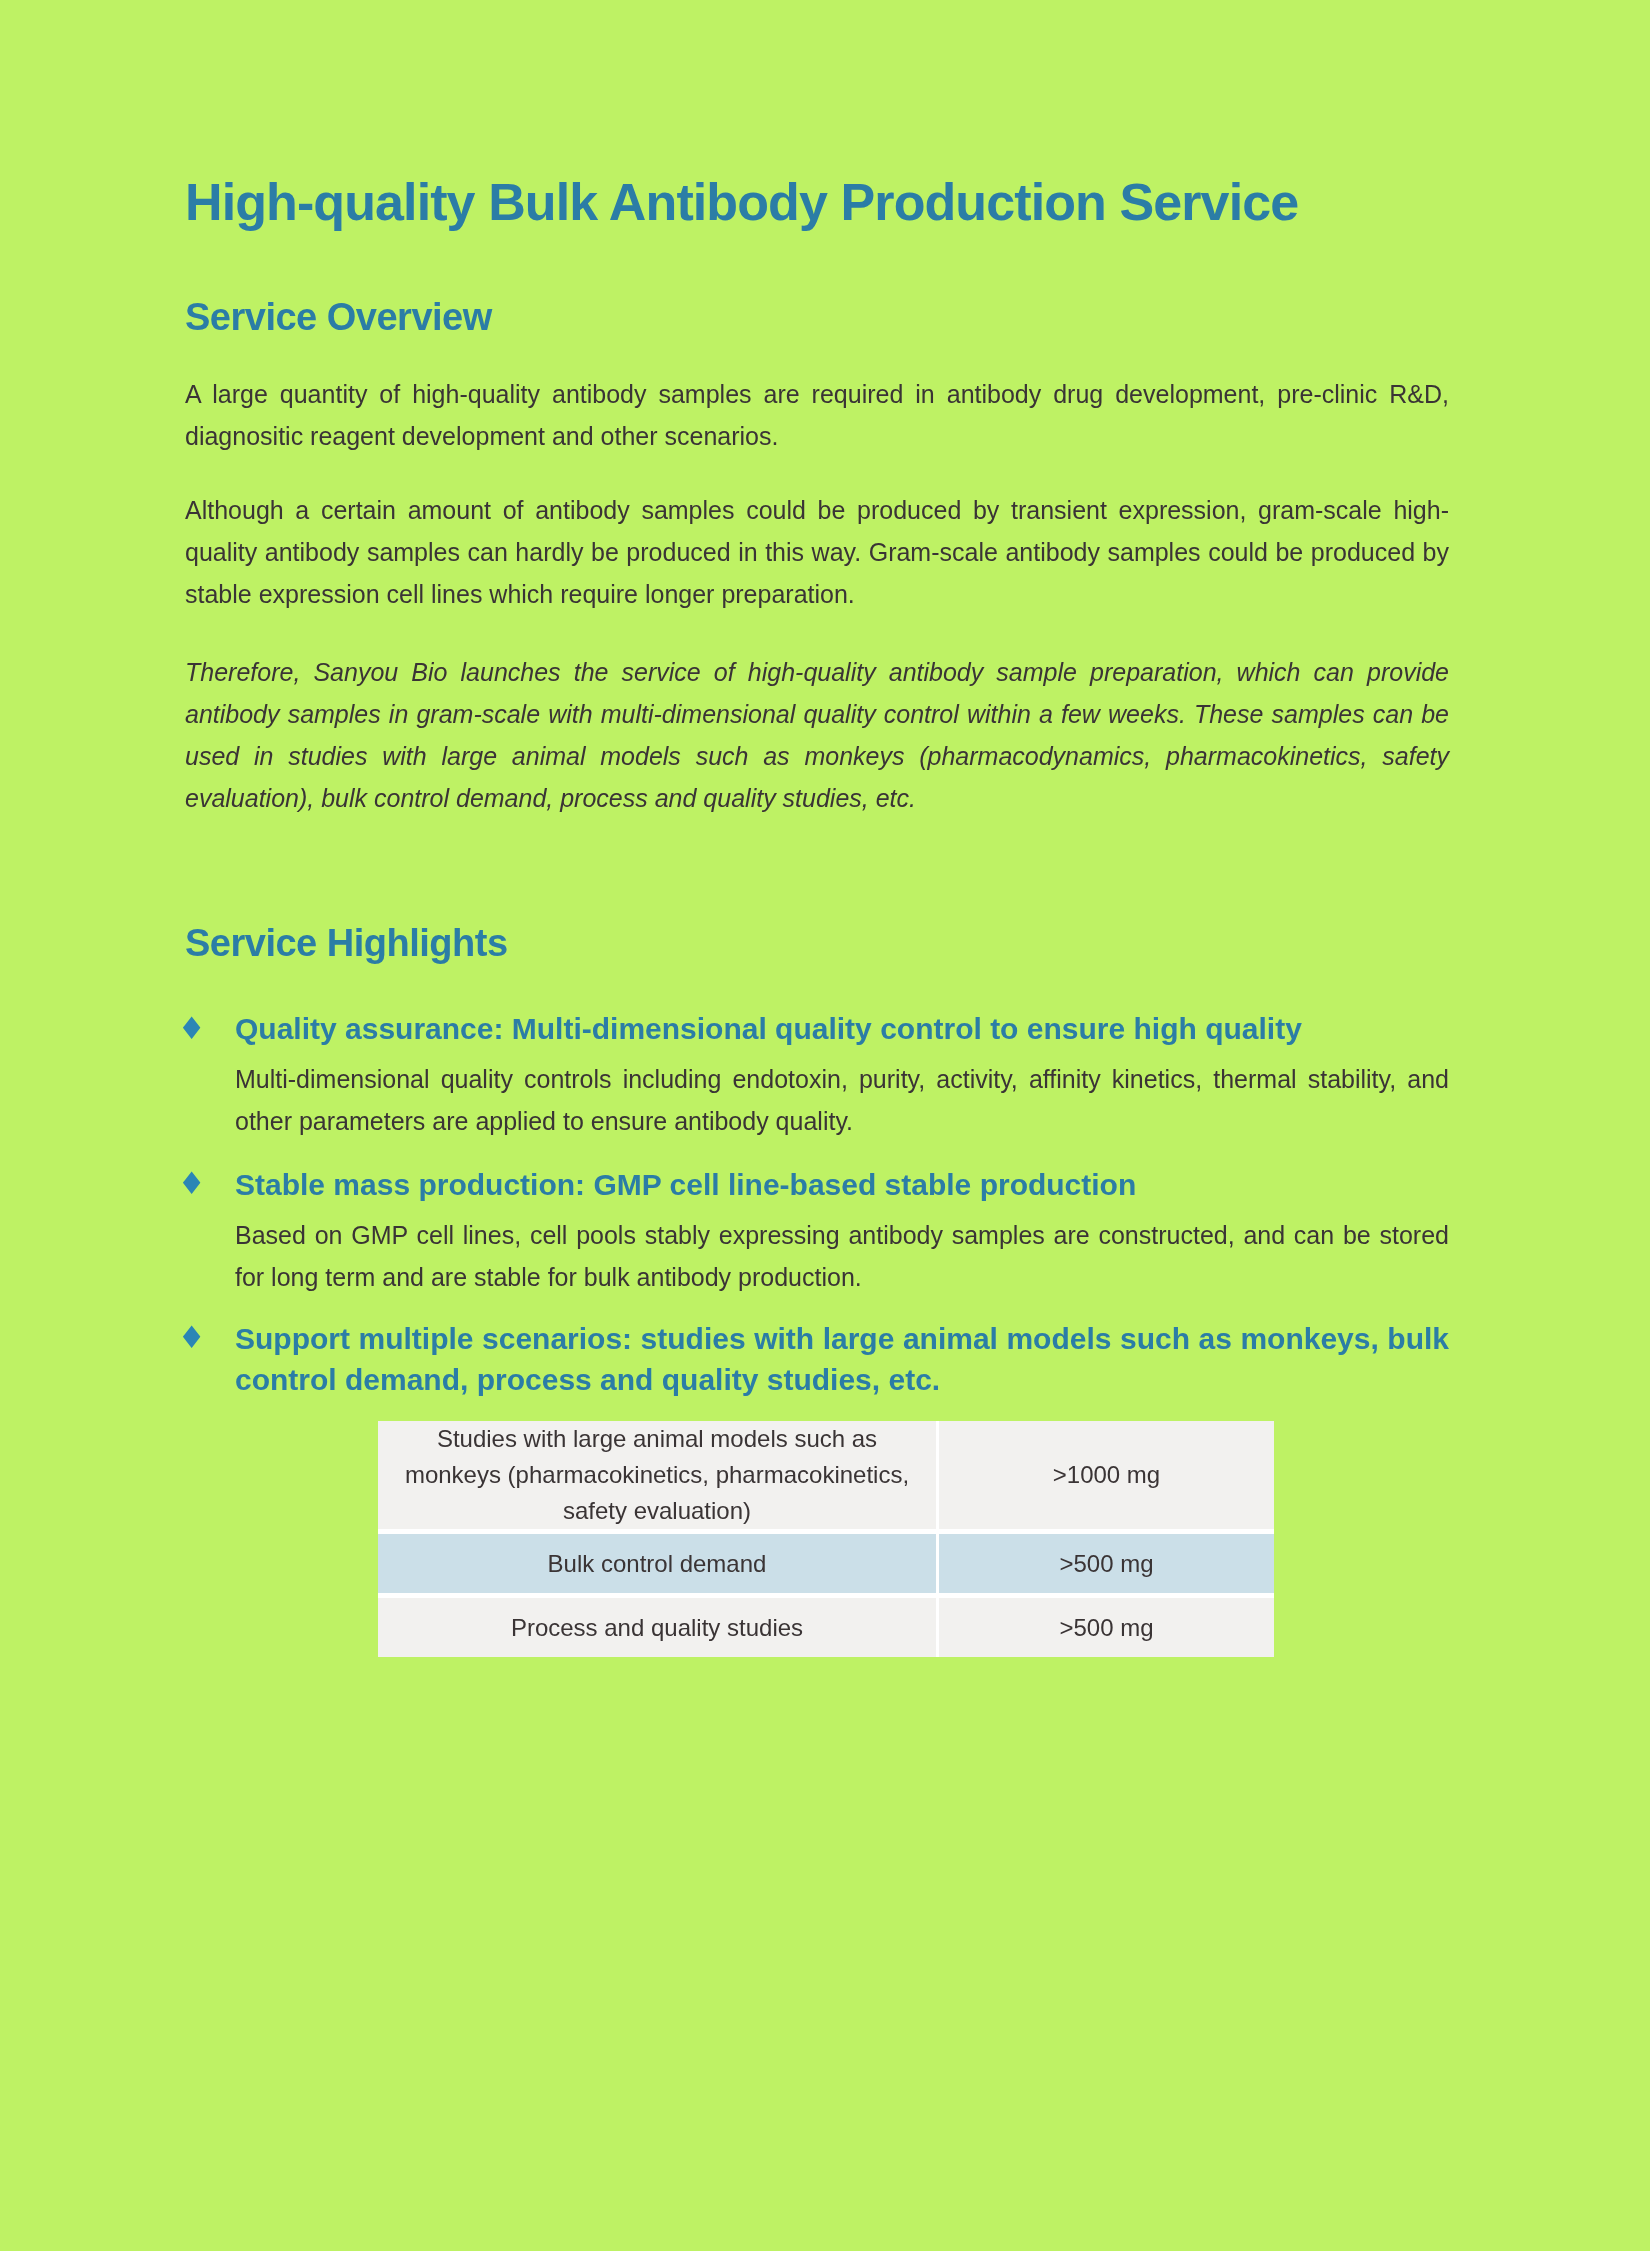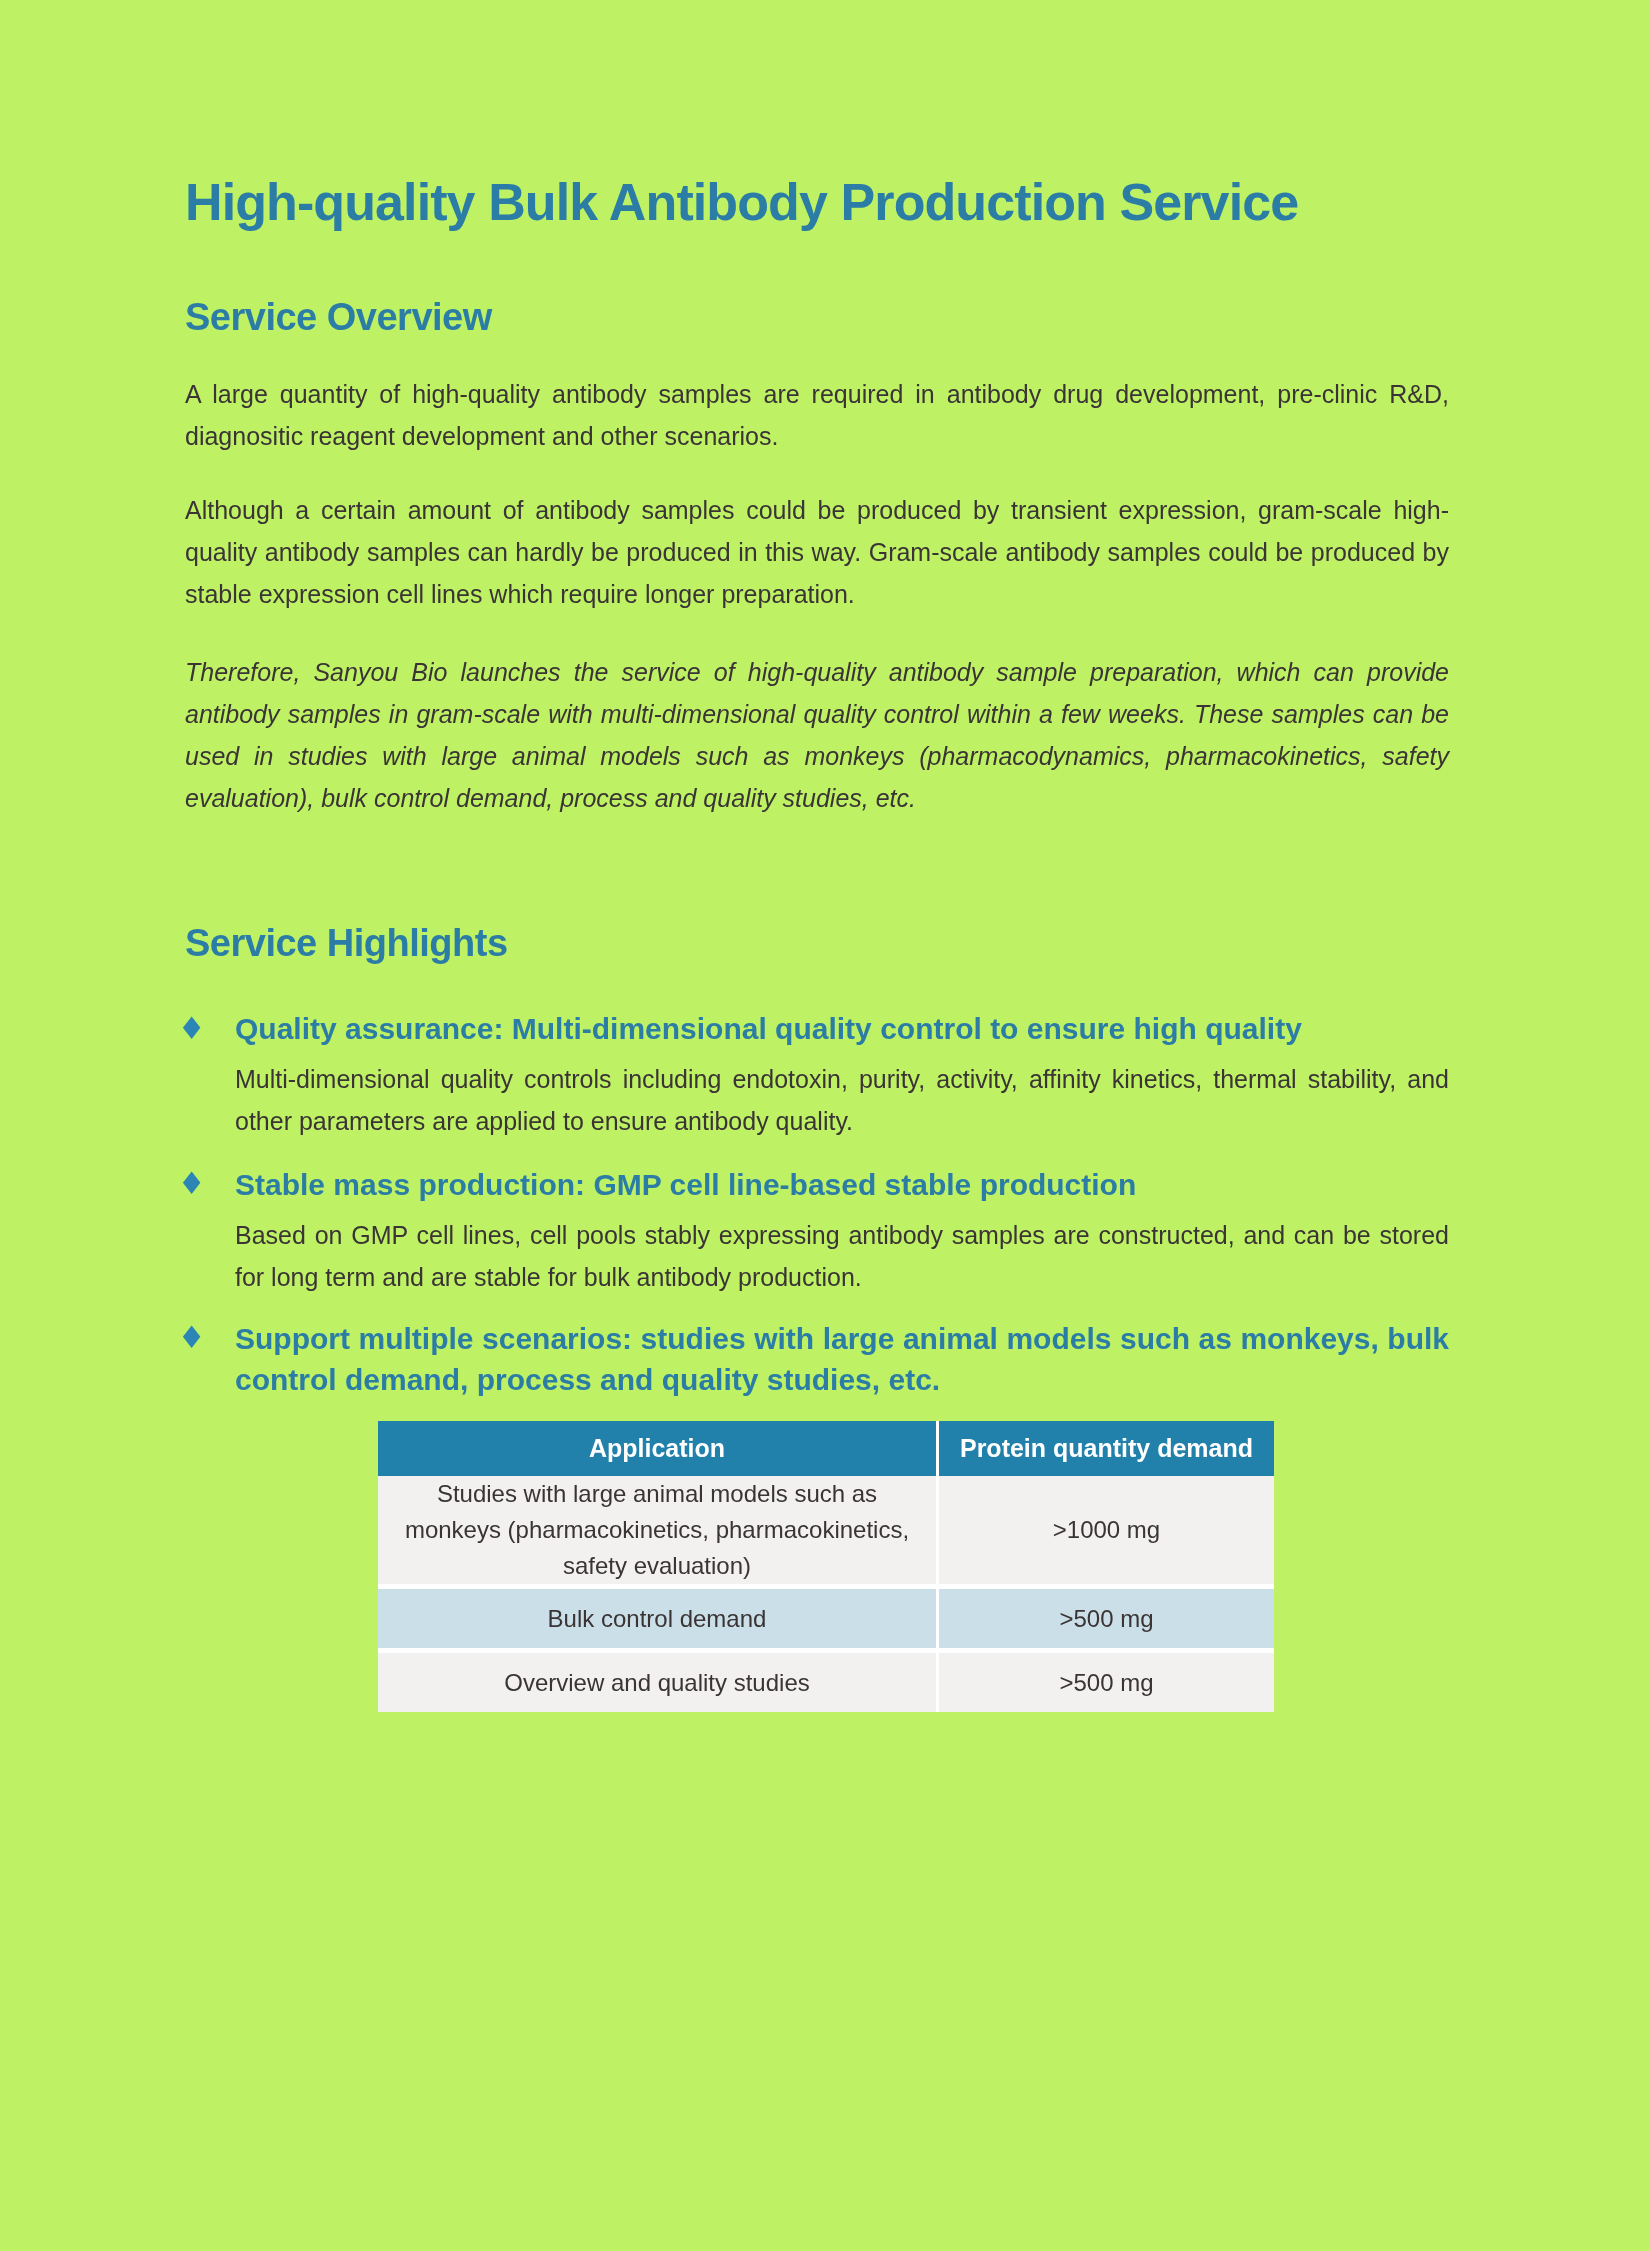--- a/index.html
+++ b/index.html
@@ -150,33 +150,29 @@
       <div class="highlight-heading">Support multiple scenarios: studies with large animal models such as monkeys, bulk control demand, process and quality studies, etc.</div>
     </li>
   </ul>
 
   <table class="app-table">
     <colgroup>
         <col class="c1">
         <col class="c2">
       </colgroup>
     <tbody>
-      <tr class="hdr">
-        <th>Application</th>
-        <th class="col2">Protein quantity demand</th>
-      </tr>
       <tr class="r1">
         <td>Studies with large animal models such as monkeys (pharmacokinetics, pharmacokinetics, safety evaluation)</td>
         <td class="col2">&gt;1000 mg</td>
       </tr>
       <tr class="r2">
         <td>Bulk control demand</td>
         <td class="col2">&gt;500 mg</td>
       </tr>
       <tr class="r3">
-        <td>Overview and quality studies</td>
+        <td>Process and quality studies</td>
         <td class="col2">&gt;500 mg</td>
       </tr>
     </tbody>
   </table>
 
 </div>
 
 
 </body></html>

